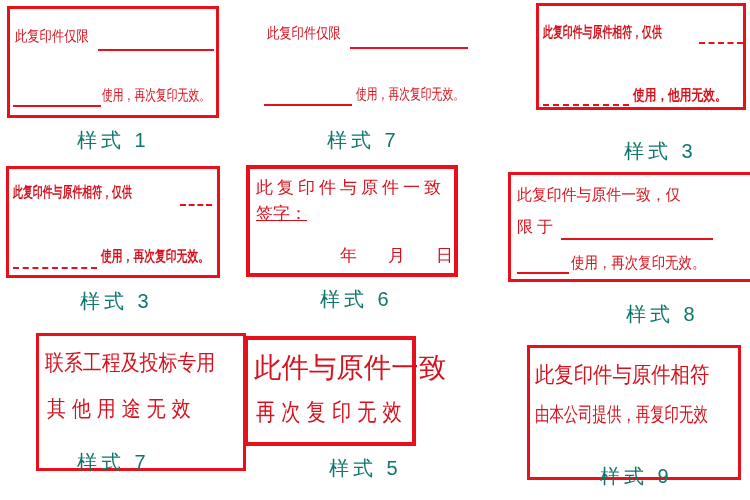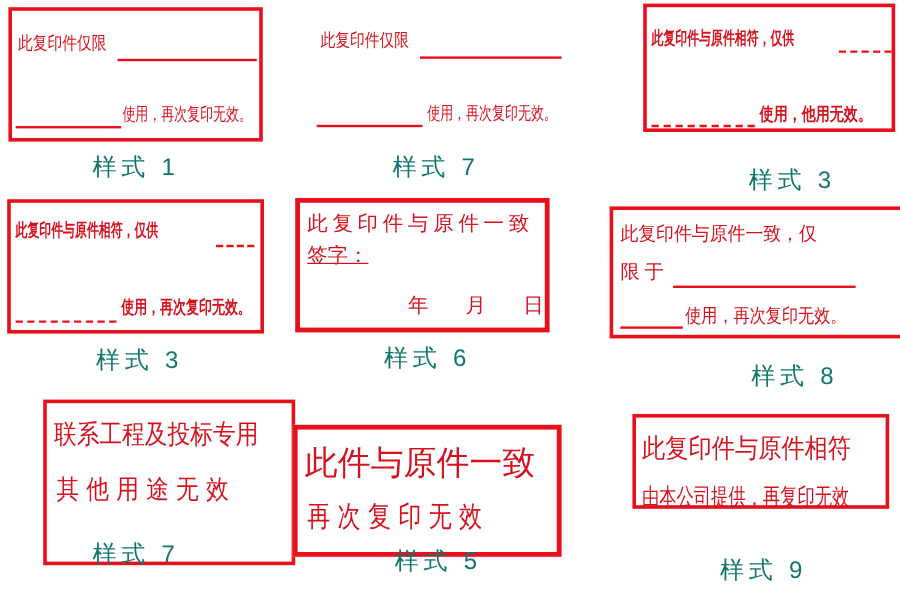--- a/index.html
+++ b/index.html
@@ -64,23 +64,23 @@
   <span class="t red" style="left:60px;top:80px;font-size:16px;transform:scaleX(0.84);transform-origin:left top;">使用，再次复印无效。</span>
 </div>
 <div class="caption" style="left:626px;top:304px;">样式 8</div>
 
 <div class="stamp" style="left:14px;top:333px;width:210px;height:138px;border-width:3px;margin-left:22px;">
   <span class="t red" style="left:6px;top:16px;font-size:22px;transform:scaleX(0.86);transform-origin:left top;">联系工程及投标专用</span>
   <span class="t red" style="left:8px;top:62px;font-size:22px;transform:scaleX(0.86);transform-origin:left top;">其 他 用 途 无 效</span>
 </div>
 <div class="caption" style="left:77px;top:452px;">样式 7</div>
 
-<div class="stamp" style="left:244px;top:354px;width:224px;height:110px;border-width:4px;">
+<div class="stamp" style="left:244px;top:336px;width:172px;height:110px;border-width:4px;">
   <span class="t red" style="left:6px;top:14px;font-size:28px;transform:scaleX(0.98);transform-origin:left top;">此件与原件一致</span>
   <span class="t red" style="left:8px;top:60px;font-size:24px;transform:scaleX(0.80);transform-origin:left top;">再 次 复 印 无 效</span>
 </div>
 <div class="caption" style="left:329px;top:458px;">样式 5</div>
 
-<div class="stamp" style="left:527px;top:345px;width:214px;height:79px;border-width:3px;">
+<div class="stamp" style="left:527px;top:345px;width:214px;height:135px;border-width:3px;">
   <span class="t red" style="left:5px;top:16px;font-size:22px;transform:scaleX(0.88);transform-origin:left top;">此复印件与原件相符</span>
   <span class="t red" style="left:5px;top:56px;font-size:20px;transform:scaleX(0.72);transform-origin:left top;">由本公司提供，再复印无效</span>
 </div>
 <div class="caption" style="left:600px;top:466px;">样式 9</div>
 
 </body></html>

